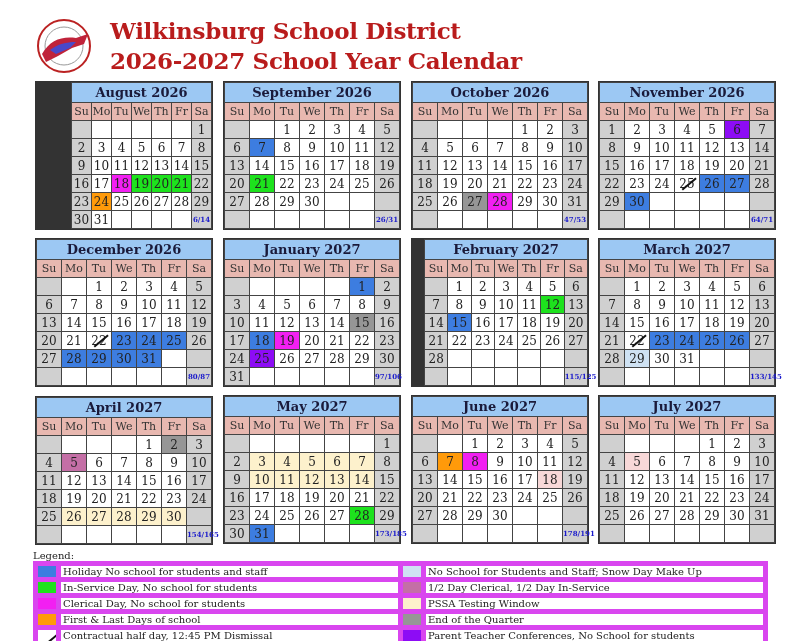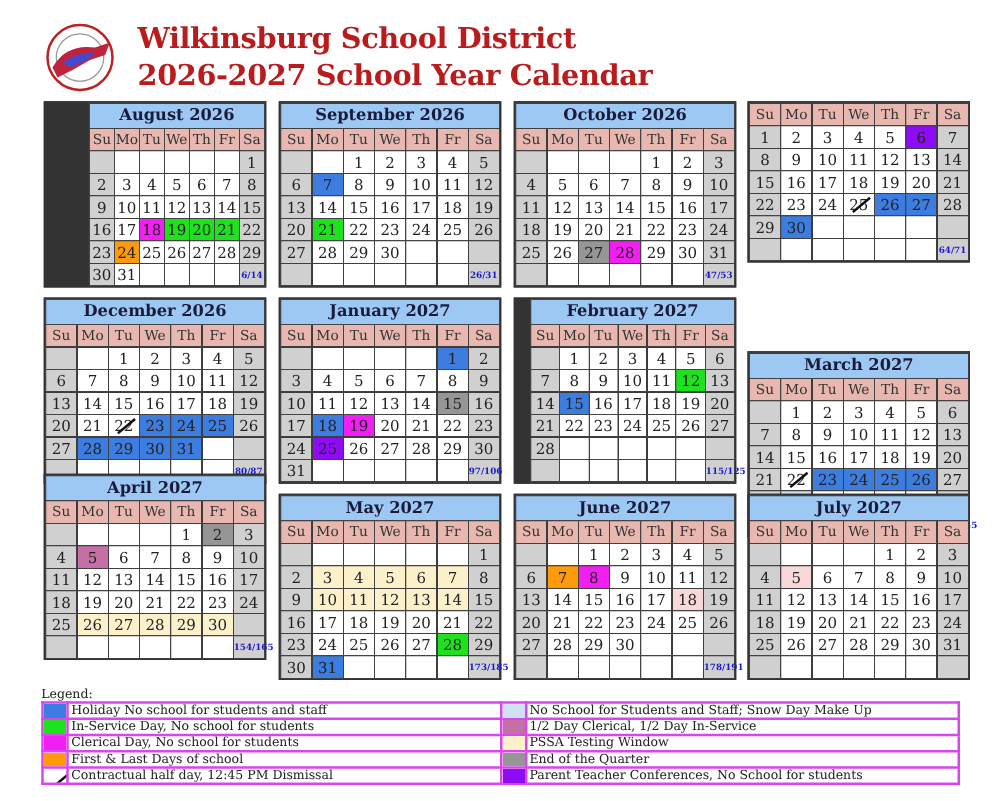--- a/index.html
+++ b/index.html
@@ -21,21 +21,21 @@
   td.c-snow{background:#cfe2f3;}
   td.c-half{background:#c46fa6;}
   td.c-pssa{background:#fdf1cc;}
   td.c-quarter{background:#969696;}
   td.c-ptc{background:#8d0cf5;}
   td.c-pink{background:#f8d8d8;}
   td.slash::after{content:"";position:absolute;left:5px;top:8px;width:18px;height:1.5px;background:#111;transform:rotate(-40deg);}
   .legend{position:absolute;left:33px;top:550px;width:735px;}
   .legend-label{font-size:10px;color:#222;height:11px;line-height:11px;}
   .legend table{border-collapse:collapse;width:100%;table-layout:fixed;}
-  .legend td{border:2px solid #d946ef;height:11px;padding:0 2px;font-size:10px;line-height:11px;color:#222;white-space:nowrap;overflow:hidden;margin-top:28px;}
+  .legend td{border:5px solid #d946ef;height:11px;padding:0 2px;font-size:10px;line-height:11px;color:#222;white-space:nowrap;overflow:hidden;margin-top:28px;}
   .legend td.sw{width:18px;padding:0;position:relative;}
 </style>
 </head>
 <body>
 
 <div class="header">
   <svg class="logo" viewBox="0 0 56 56">
     <circle cx="28" cy="28" r="26" fill="#fff" stroke="#b22" stroke-width="2"></circle>
     <circle cx="28" cy="28" r="19" fill="none" stroke="#999" stroke-width="1"></circle>
     <path d="M6 36 C14 22 26 18 40 20 L52 16 L48 26 L36 30 L22 38 L10 44 Z" fill="#c0233a"></path>
@@ -260,20 +260,23 @@
             <td></td>
             <td></td>
             <td class="we count">47/53</td>
           </tr>
         </tbody>
       </table>
     </div>
     <div class="month" style="left: 598px; top: 81px;">
       <table>
         <tbody>
+          <tr class="mhead">
+            <td colspan="7">November 2026</td>
+          </tr>
           <tr class="dhead">
             <td>Su</td>
             <td>Mo</td>
             <td>Tu</td>
             <td>We</td>
             <td>Th</td>
             <td>Fr</td>
             <td>Sa</td>
           </tr>
           <tr>
@@ -542,21 +545,21 @@
             <td></td>
             <td></td>
             <td></td>
             <td></td>
             <td></td>
             <td class="we count">115/125</td>
           </tr>
         </tbody>
       </table>
     </div>
-    <div class="month" style="left: 598px; top: 238px; margin-top: 43px;">
+    <div class="month" style="left: 598px; top: 238px;">
       <table>
         <tbody>
           <tr class="mhead">
             <td colspan="7">March 2027</td>
           </tr>
           <tr class="dhead">
             <td>Su</td>
             <td>Mo</td>
             <td>Tu</td>
             <td>We</td>
@@ -614,21 +617,21 @@
             <td></td>
             <td></td>
             <td></td>
             <td></td>
             <td></td>
             <td class="we count">133/145</td>
           </tr>
         </tbody>
       </table>
     </div>
-    <div class="month" style="left: 35px; top: 379px;">
+    <div class="month" style="left: 35px; top: 396px;">
       <table>
         <tbody>
           <tr class="mhead">
             <td colspan="7">April 2027</td>
           </tr>
           <tr class="dhead">
             <td>Su</td>
             <td>Mo</td>
             <td>Tu</td>
             <td>We</td>

